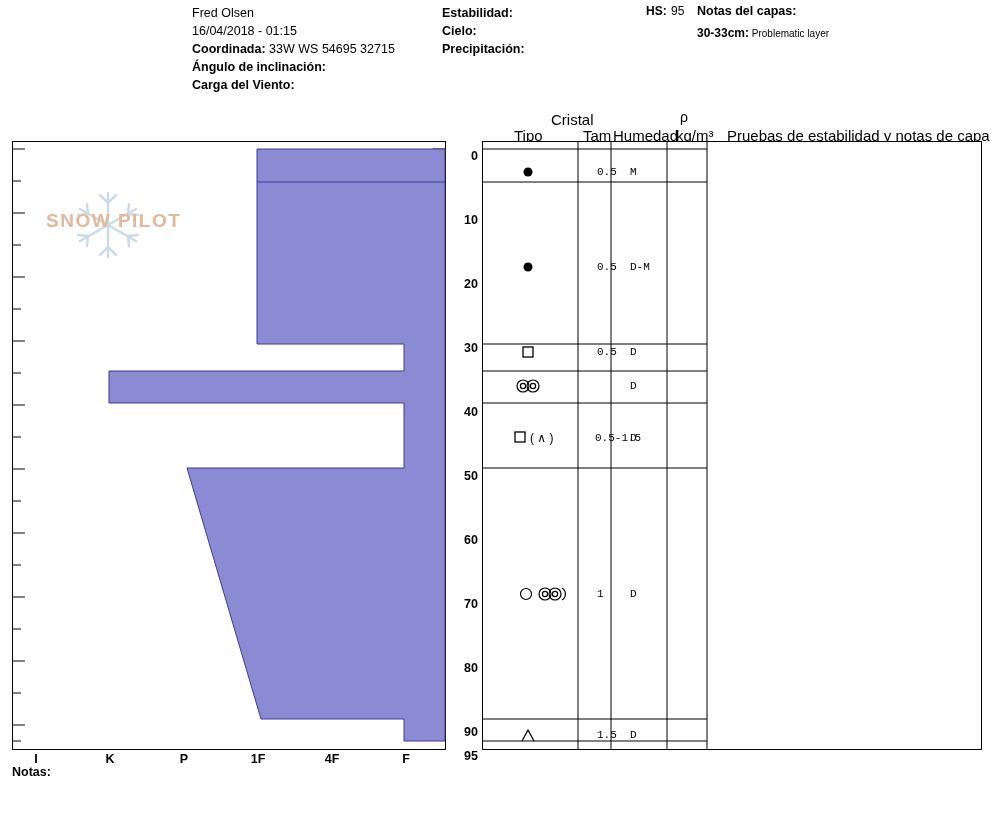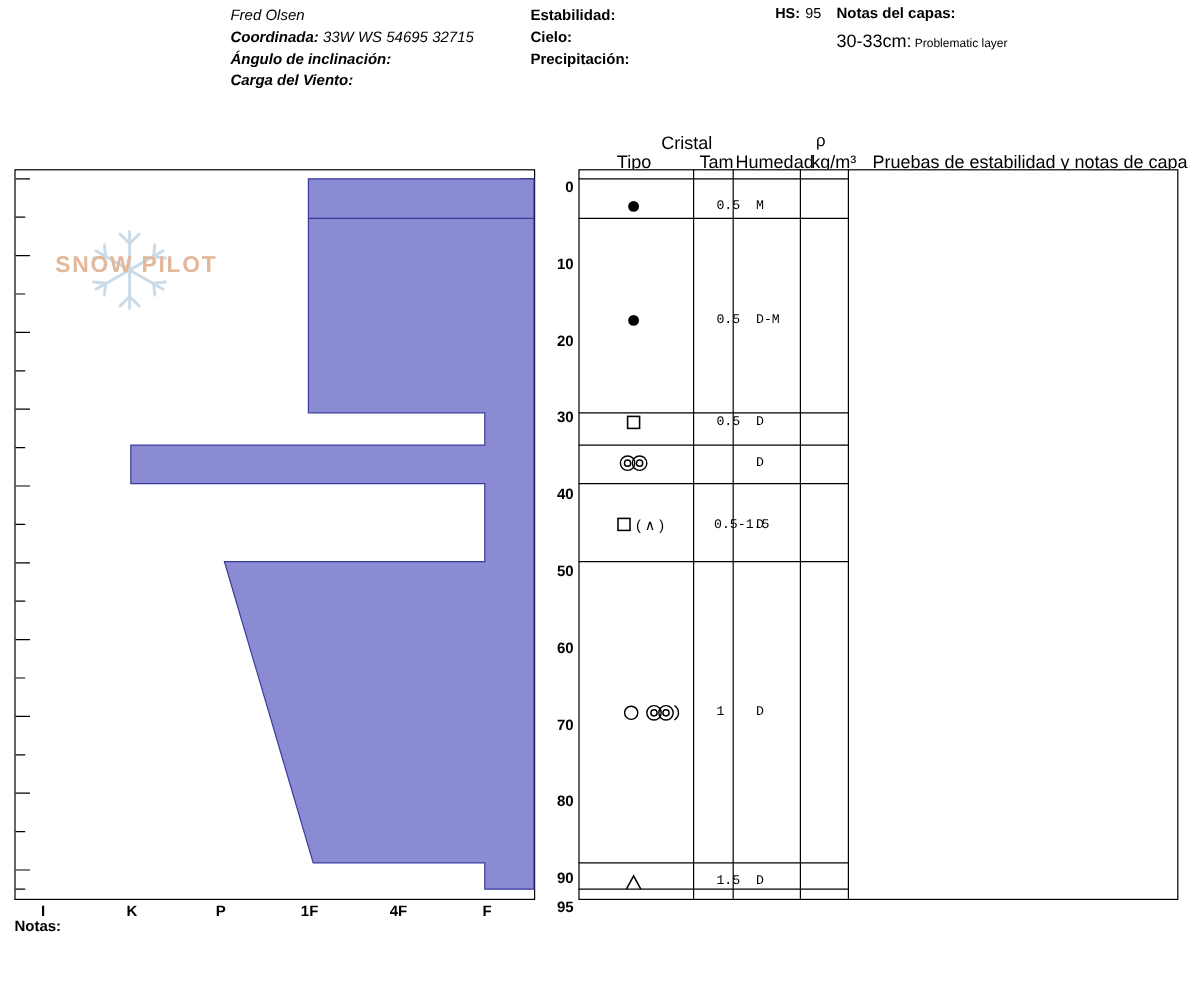--- a/index.html
+++ b/index.html
@@ -18,34 +18,34 @@
   }
   .abs { position: absolute; }
 
   
   #header { left: 0; top: 0; width: 994px; height: 108px; }
   .hdr-col { position: absolute; top: 4px; }
   .hdr-line { height: 18px; line-height: 18px; white-space: nowrap; font-size: 12.5px; }
   .b { font-weight: bold; }
 
   #col-site { left: 12px; width: 180px; }
-  #col-obs  { left: 192px; width: 250px; font-style: italic; }
+  #col-obs  { left: 192px; width: 250px; }
   #col-stab { left: 442px; width: 250px; }
   #col-notes{ left: 697px; width: 290px; }
 
   .kv { white-space: nowrap; }
   .kv .val { font-weight: normal; }
 
   .hs-row { position: absolute; left: 442px; top: 4px; width: 300px; height: 18px; }
   .hs-val { position: absolute; left: 204px; top: 0; font-weight: bold; }
   .hs-num { position: absolute; left: 229px; top: 0; font-weight: normal; }
 
   .note-title { font-weight: bold; font-size: 12.5px; }
   .note-entry { font-size: 10px; margin-top: 8px; white-space: nowrap; }
-  .note-entry .depth { font-weight: normal; font-size: 15px; }
+  .note-entry .depth { font-weight: bold; font-size: 12px; }
 
   
   #plot-frame {
     left: 12px; top: 141px; width: 434px; height: 609px;
     border: 1px solid #000; box-sizing: border-box; background: #fff;
   }
   #profile-svg { left: 12px; top: 141px; }
 
   
   #watermark { left: 30px; top: 185px; width: 180px; height: 80px; }
@@ -78,20 +78,21 @@
   #notas { left: 12px; top: 765px; font-weight: bold; font-size: 12.5px; }
 </style>
 </head>
 <body>
 
 <div id="header" class="abs">
 
 
   <div class="hdr-col" id="col-obs">
     <div class="hdr-line">Fred  Olsen</div>
+    <div class="hdr-line">16/04/2018 - 01:15</div>
     <div class="hdr-line kv">
       <span class="b">Coordinada:</span>
       <span class="val">33W WS 54695 32715</span>
     </div>
     <div class="hdr-line b">Ángulo de inclinación:</div>
     <div class="hdr-line b">Carga del Viento:</div>
   </div>
 
   <div class="hdr-col" id="col-stab">
     <div class="hdr-line b">Estabilidad:</div>

